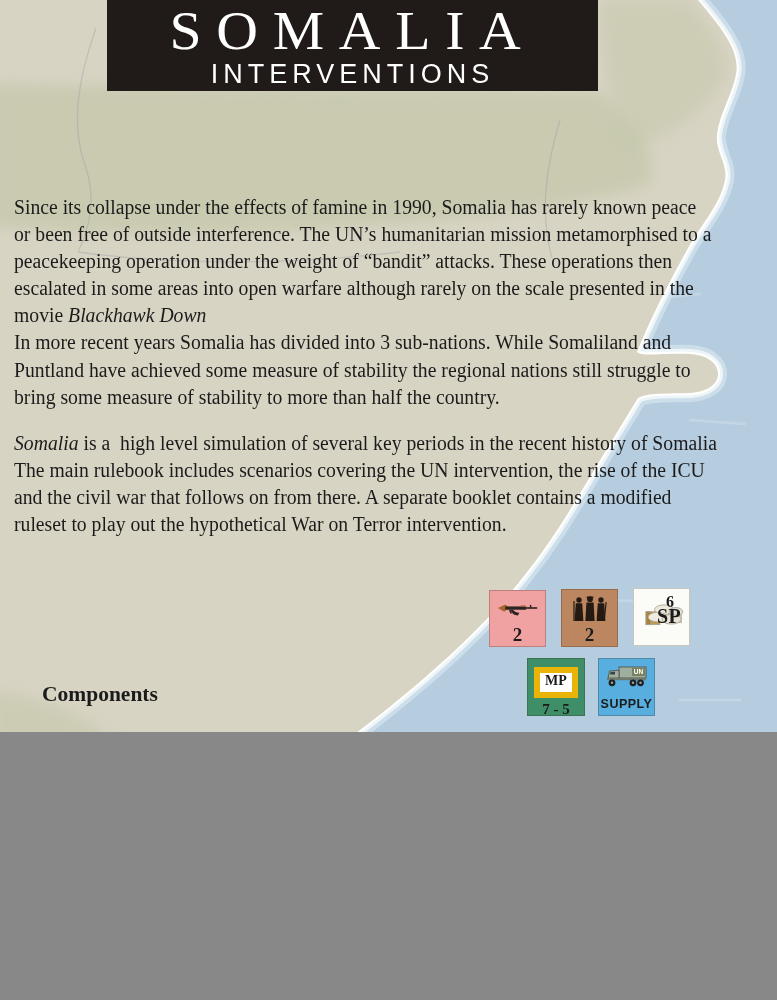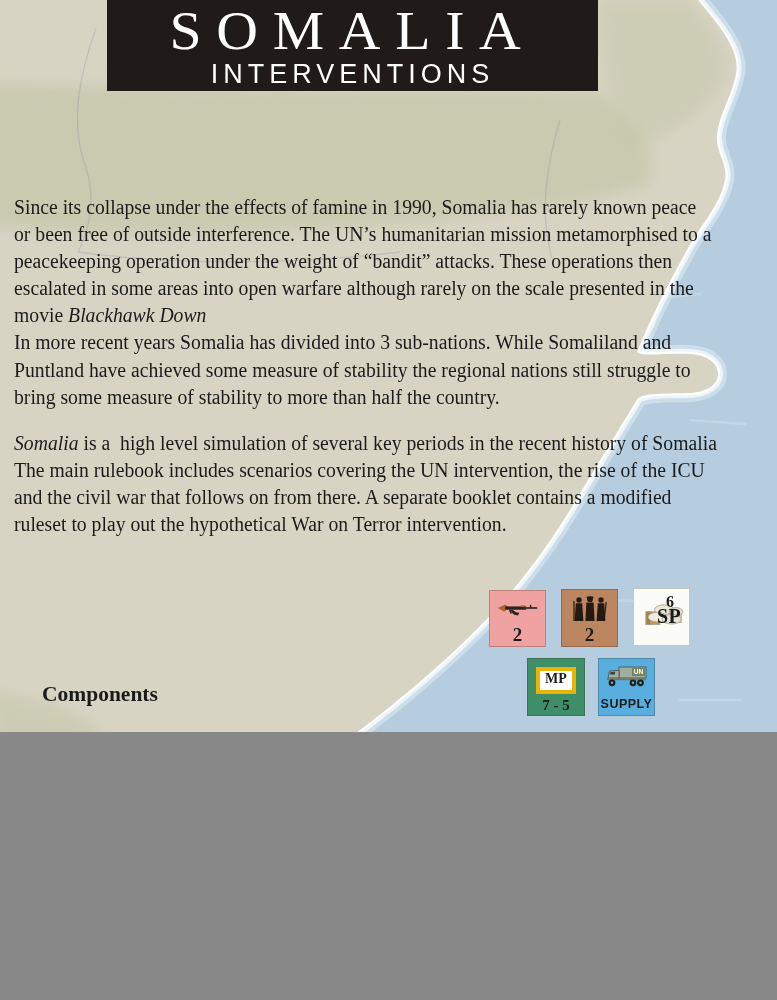--- a/index.html
+++ b/index.html
@@ -35,21 +35,21 @@
   .c-num{position:absolute;left:0;right:0;bottom:2px;font-weight:bold;font-size:19px;line-height:20px;}
   #c-militia{left:489px;top:590px;width:57px;height:57px;background:#f0a2a2;}
   #c-militia svg{margin-top:9px;}
   #c-mob{left:561px;top:589px;width:57px;height:58px;background:#bb8660;}
   #c-mob svg{margin-top:5px;}
   #c-sp{left:633px;top:588px;width:57px;height:58px;background:#fbfbf7;box-shadow:inset 0 0 0 1px #c9c7bd;}
   #c-sp svg{margin-top:11px;}
   .sp-top{position:absolute;left:33px;top:5px;font-weight:bold;font-size:16px;}
   .sp-bot{position:absolute;left:24px;top:4px;font-weight:bold;font-size:20px;letter-spacing:.5px;margin-top:13px;}
   #c-mp{left:527px;top:658px;width:58px;height:58px;background:#3e8f68;}
-  .mpbox{margin:9px auto 3px;width:32px;height:19px;background:#ffffff;border:4px solid #eab308;
+  .mpbox{margin:9px auto 3px;width:32px;height:19px;background:#ffffff;border:6px solid #eab308;
          font-weight:bold;font-size:14px;line-height:16px;}
   .range{font-weight:bold;font-size:15px;}
   #c-supply{left:598px;top:658px;width:57px;height:58px;background:#58aede;}
   #c-supply svg{margin-top:6px;}
   .supply-lbl{position:absolute;left:0;right:0;bottom:5px;font-family:"Liberation Sans",sans-serif;
               font-weight:bold;font-size:12.5px;letter-spacing:.5px;}
 
   
   .logo{position:absolute;left:490px;top:869px;width:287px;height:131px;overflow:hidden;
         background:linear-gradient(180deg,#14541a 0%,#2f8f25 55%,#4fb236 100%);}

